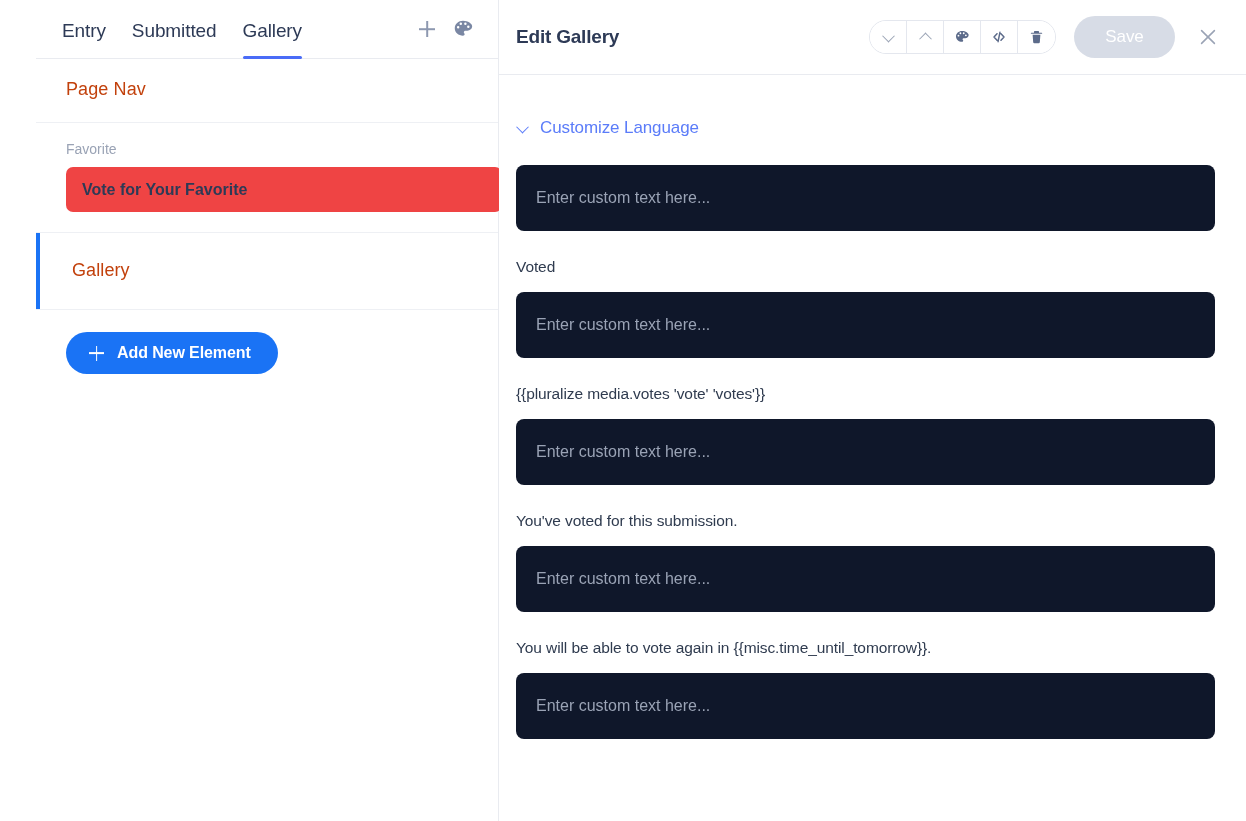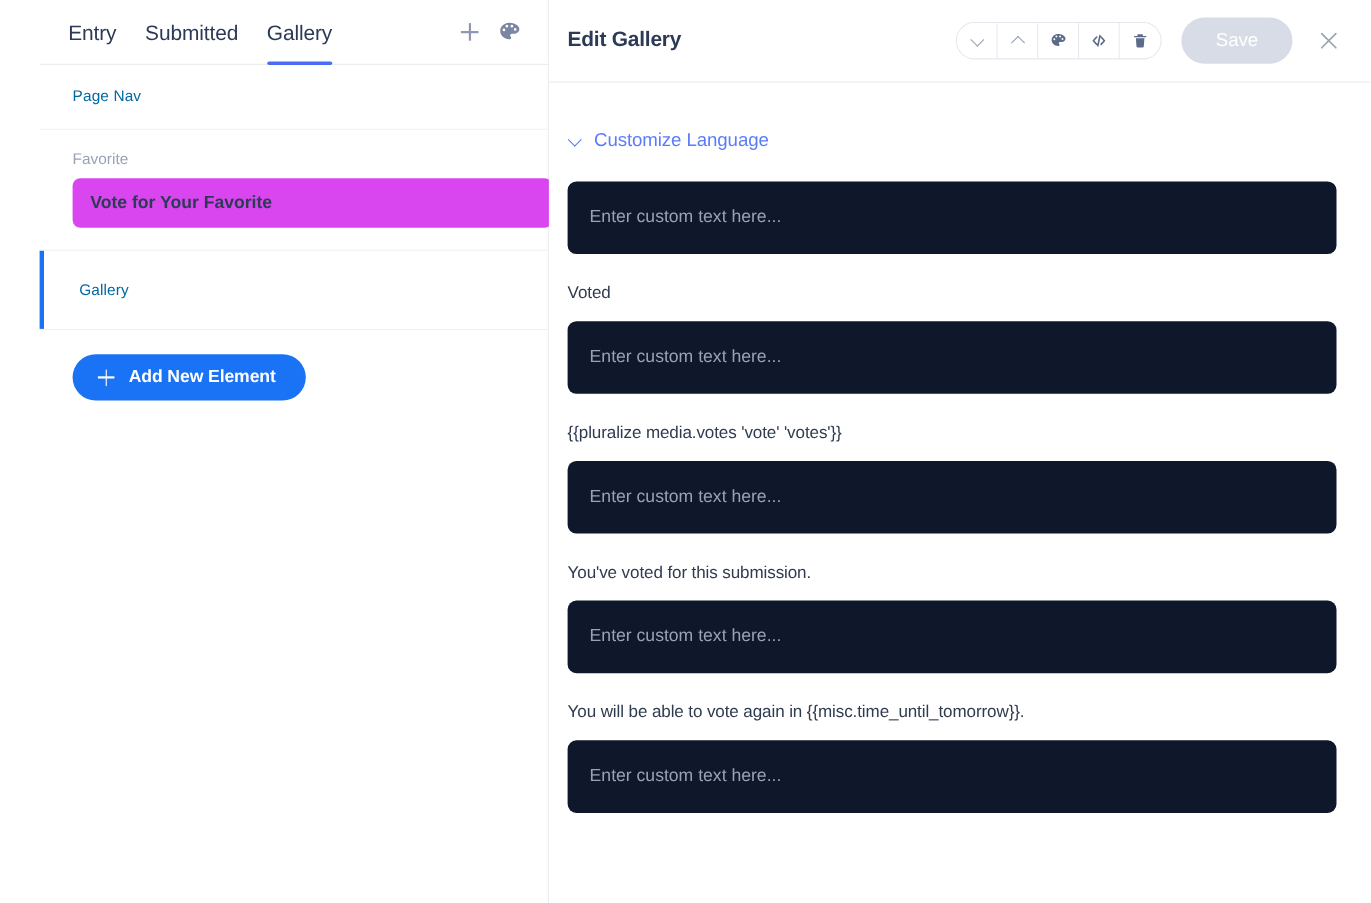--- a/index.html
+++ b/index.html
@@ -85,33 +85,33 @@
     position: relative;
   }
   .section.selected::before {
     content: "";
     position: absolute;
     left: 0; top: 0; bottom: 0;
     width: 4px;
     background: #1a73f5;
   }
   .section-label {
-    font-size: 14px;
-    color: #0369a1;
+    font-size: 18px;
+    color: #c2410c;
     letter-spacing: .1px;
   }
   .section.page-nav { padding: 20px 26px 22px 30px; }
   .section.gallery-sec { padding: 27px 26px 28px 36px; }
   .heading-label {
     font-size: 14px;
     color: #9aa3b5;
     margin-bottom: 10px;
   }
   .heading-input {
-    background: #d946ef;
+    background: #ef4444;
     border: none;
     border-radius: 7px;
     height: 45px;
     width: 436px;
     padding: 0 16px;
     font-size: 16px;
     font-weight: bold;
     color: #2d3a56;
     font-family: "Liberation Sans", sans-serif;
     outline: none;

